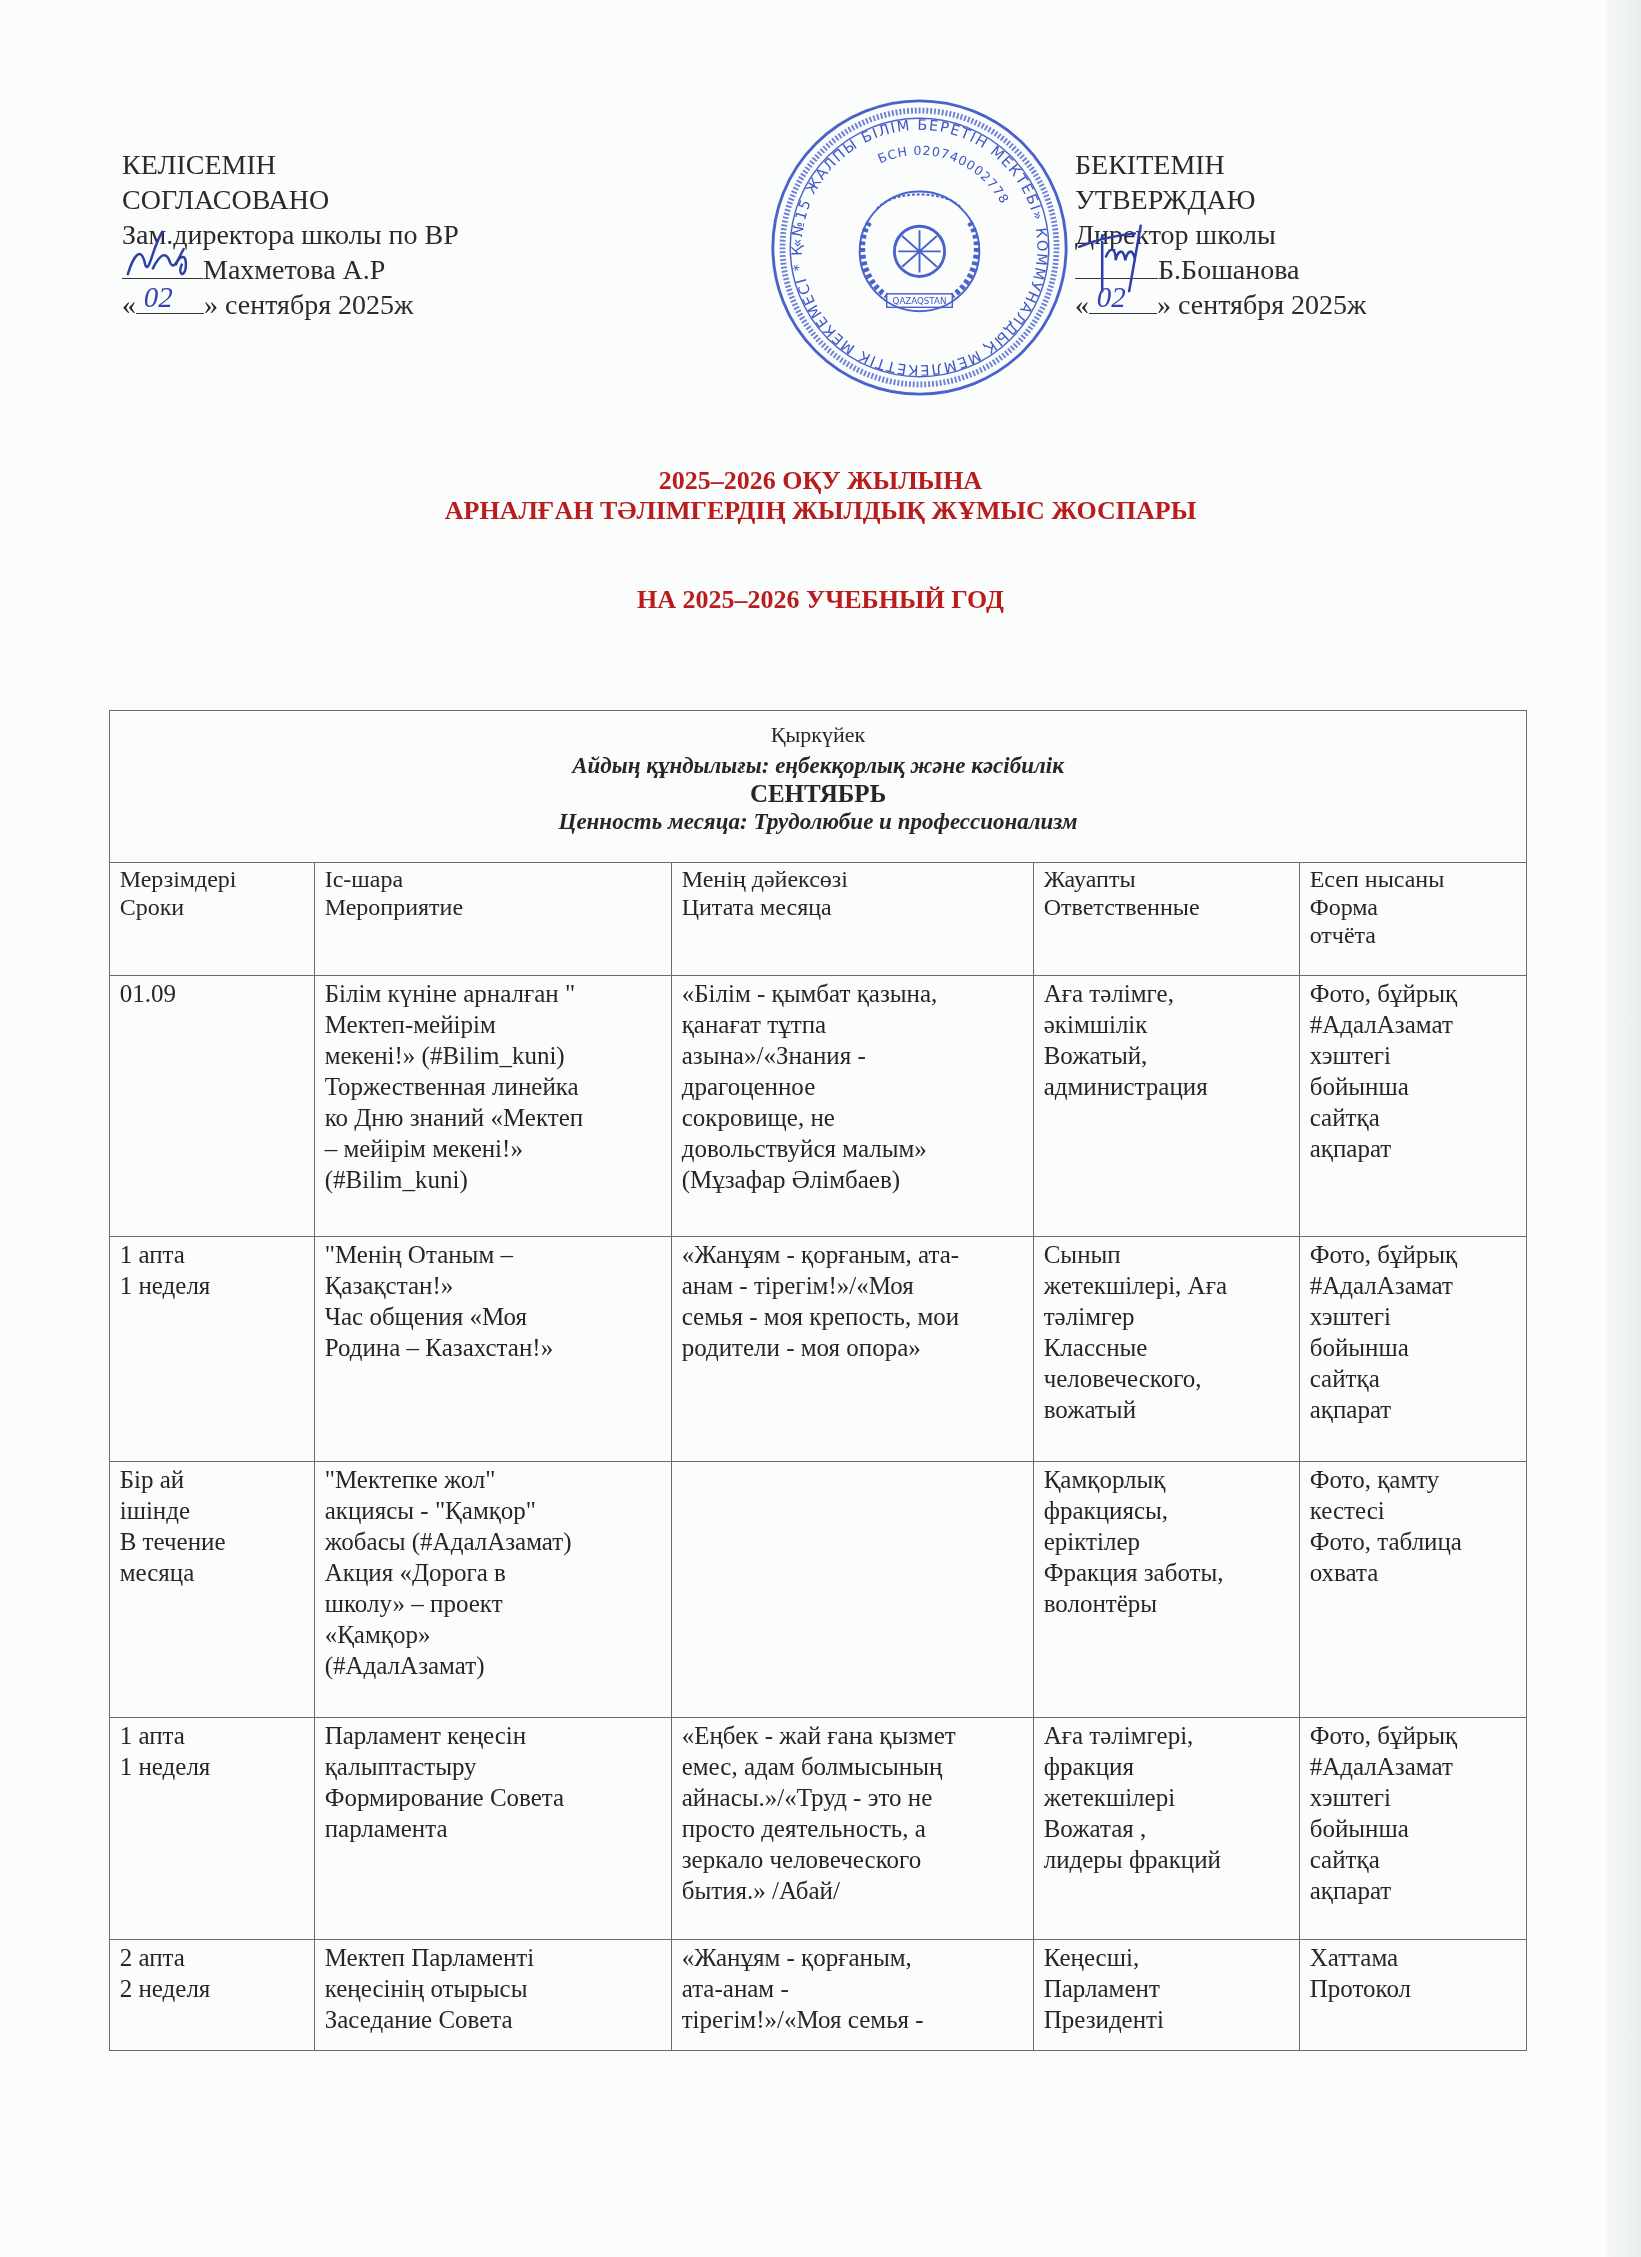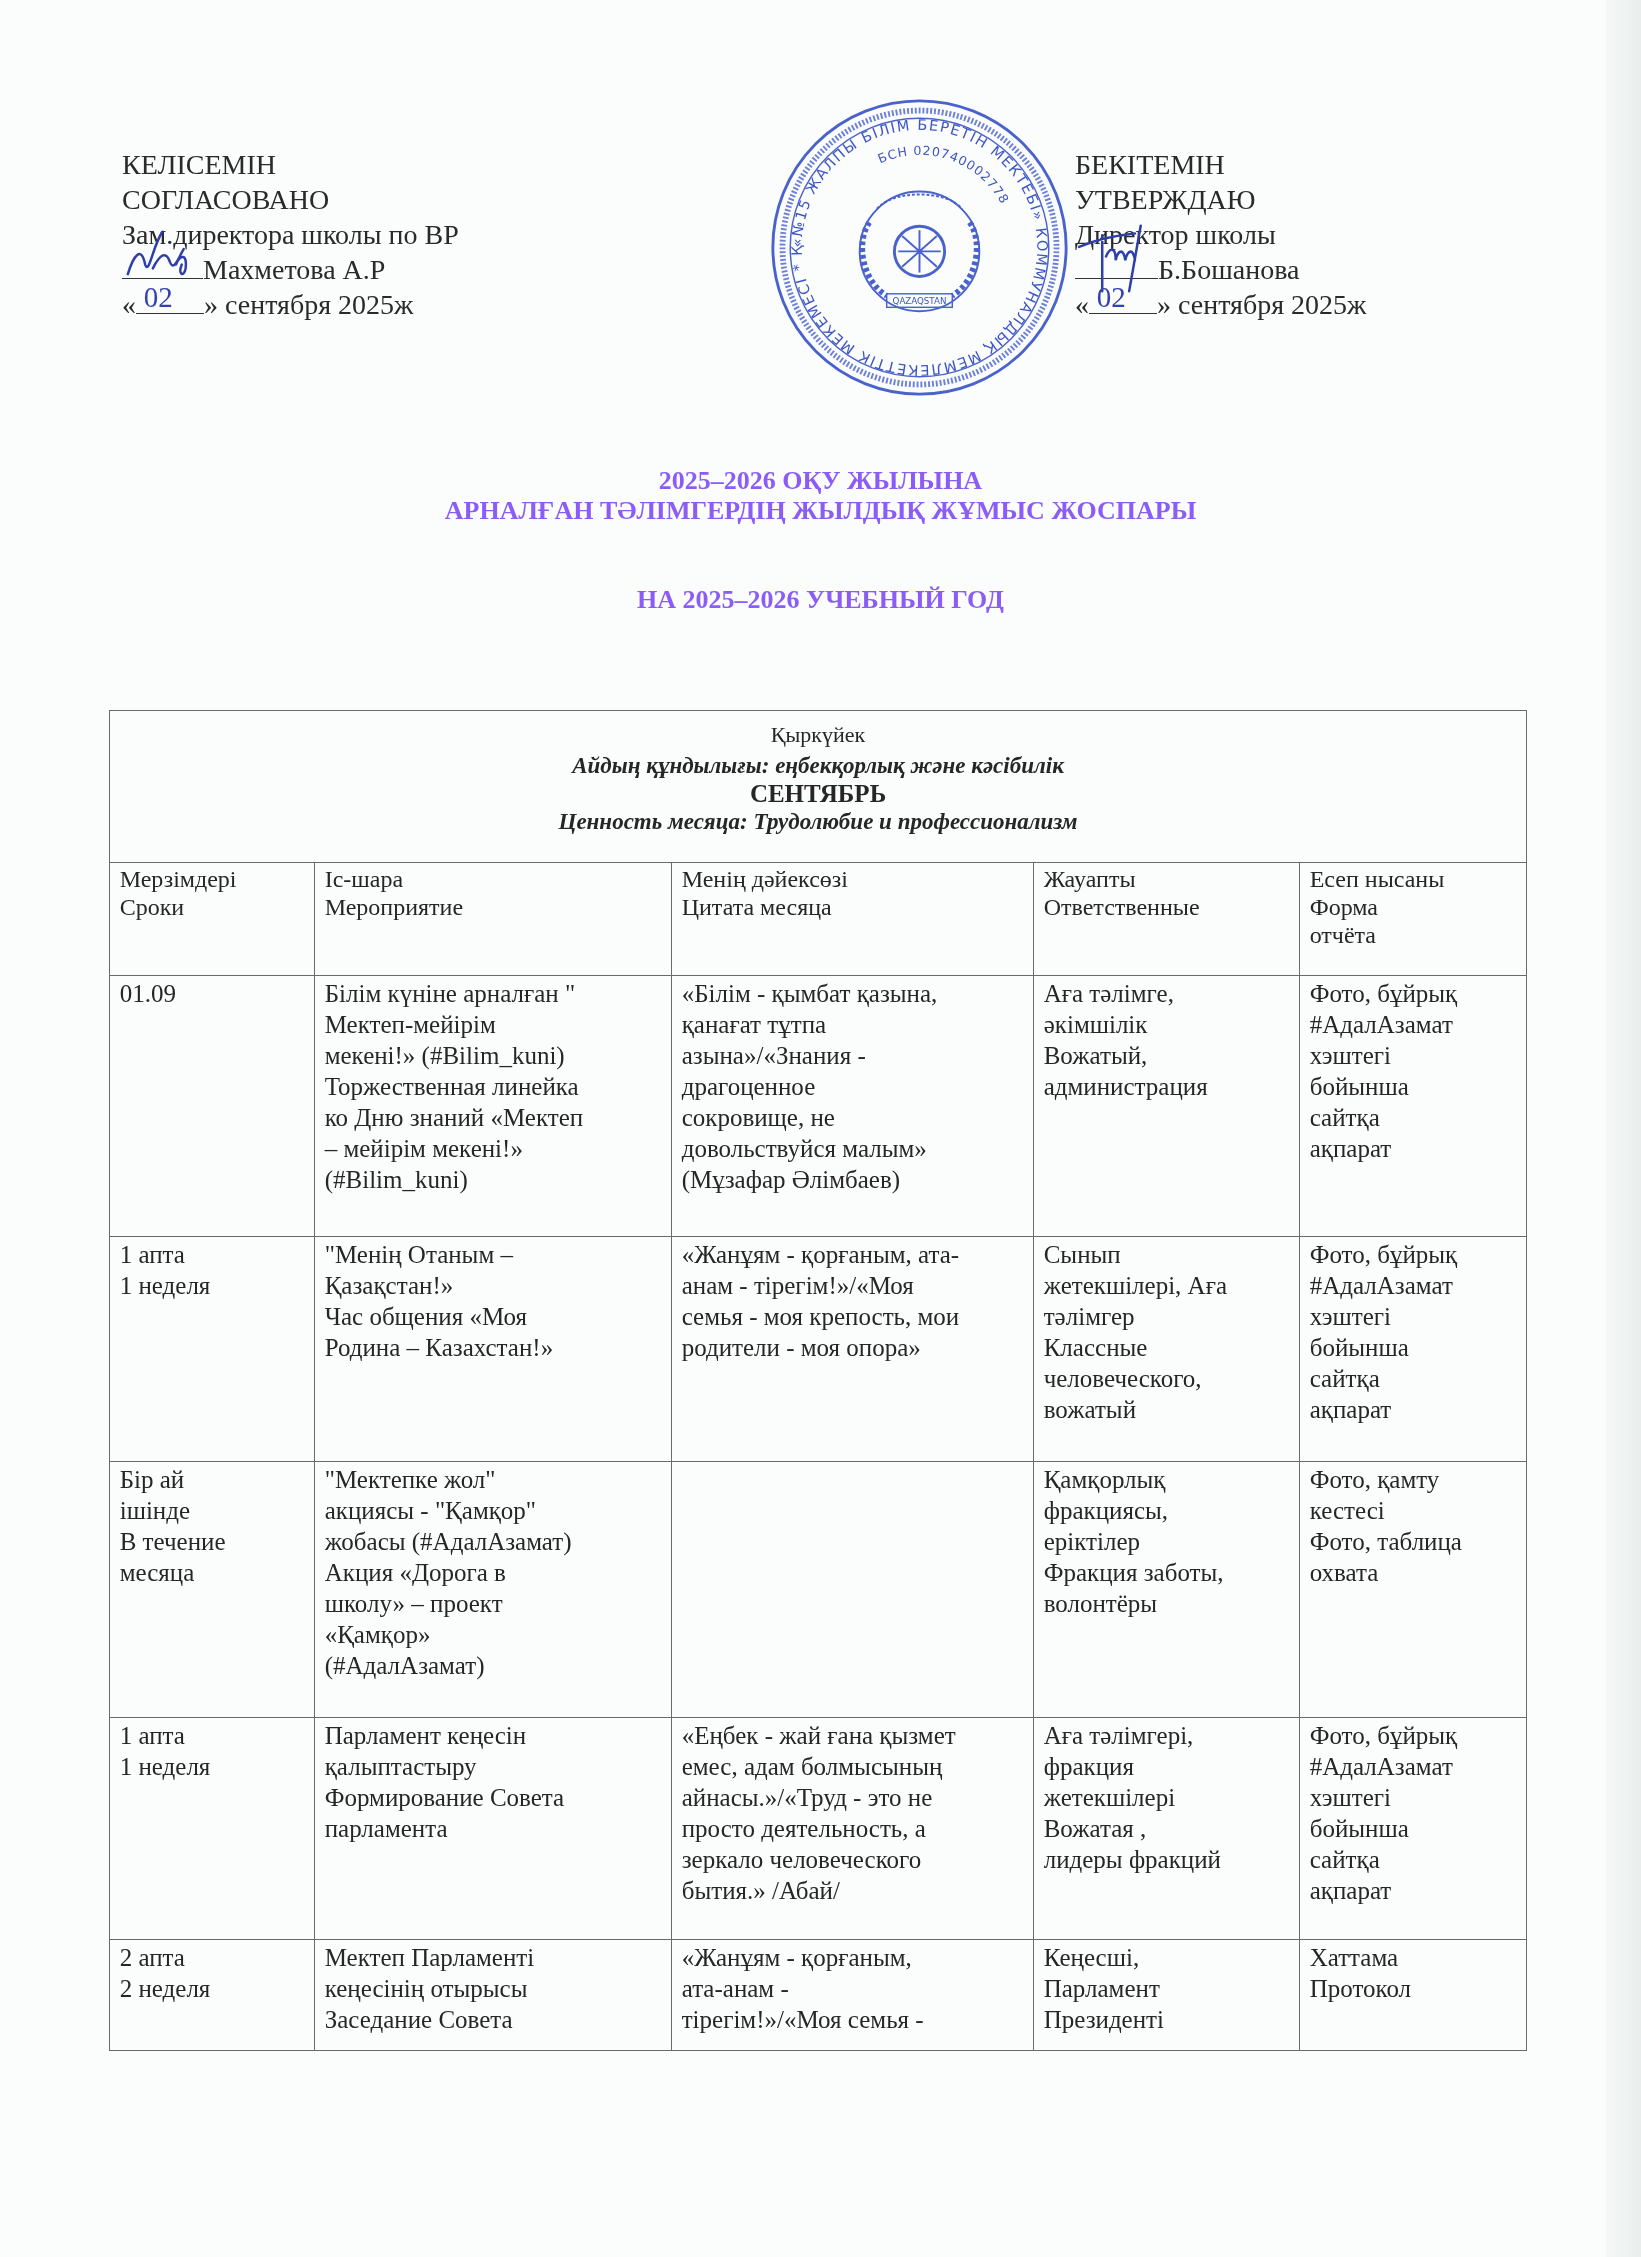--- a/index.html
+++ b/index.html
@@ -16,26 +16,26 @@
   .approval {
     position: absolute; font-size: 28px; line-height: 35px; color: #2a2a2a;
   }
   .approval .line { display: block; white-space: nowrap; }
   .approval-left { left: 116px; top: 147px; margin-left: 6px; }
   .approval-right { left: 1075px; top: 147px; }
   .sign-blank {
     display: inline-block; border-bottom: 1.4px solid #333; position: relative;
     height: 25px; vertical-align: baseline;
   }
-  .date-ink { position: absolute; left: 7.7px; top: -7.7px; font-size: 29px; color: #3342b0; }
+  .date-ink { position: absolute; left: 7.7px; top: -7.7px; font-size: 29px; color: #3342b0; font-style: italic; }
   .sig-scribble { position: absolute; left: 1.9px; top: -27px; }
 
   .stamp { position: absolute; left: 769px; top: 97px; width: 301px; height: 301px; }
 
-  .titles { position: absolute; left: 0; width: 1641px; text-align: center; font-weight: bold; font-size: 26px; line-height: 30px; color: #8b5cf6; }
+  .titles { position: absolute; left: 0; width: 1641px; text-align: center; font-weight: bold; font-size: 26px; line-height: 30px; color: #b91c1c; }
   .titles-kz { top: 466px; }
   .titles-ru { top: 585px; }
   .titles .line { display: block; }
 
   table.plan {
     position: absolute; left: 109px; top: 710px; width: 1416px;
     border-collapse: collapse; table-layout: fixed;
     font-size: 25px; line-height: 31px;
   }
   table.plan td, table.plan th {

